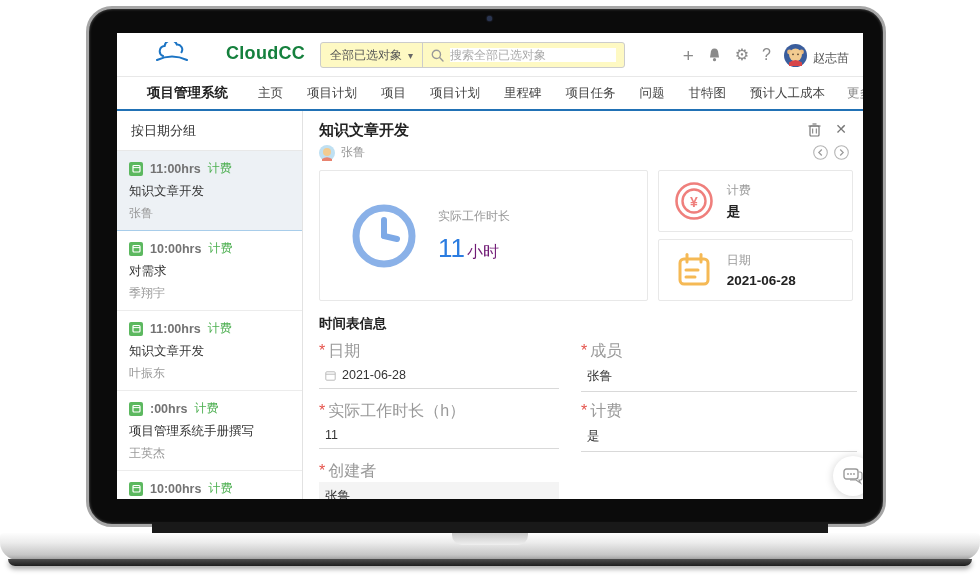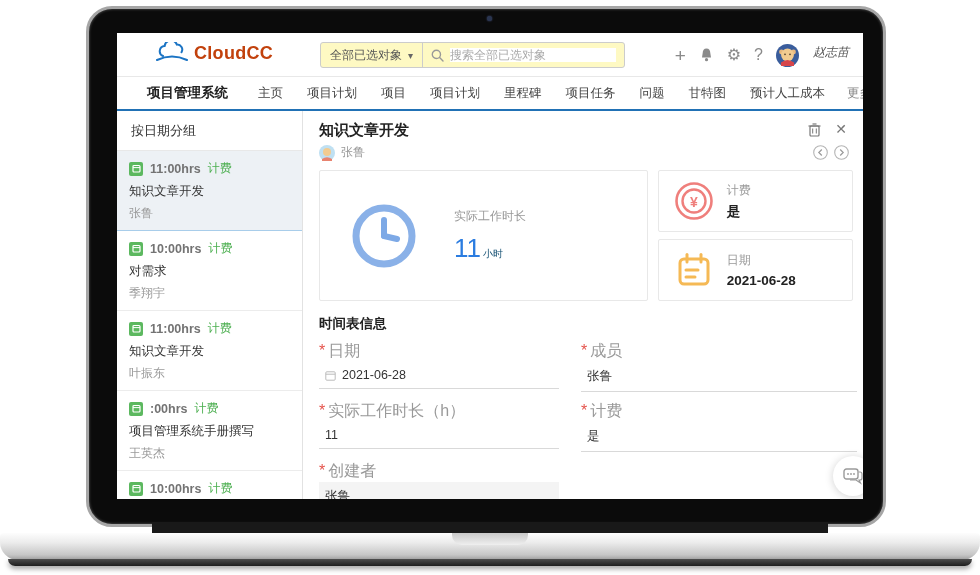--- a/index.html
+++ b/index.html
@@ -22,34 +22,34 @@
     background:linear-gradient(180deg,#4d4d4d,#1f1f1f); border-radius:0 0 14px 14px;
     box-shadow:0 3px 5px rgba(0,0,0,.35); }
 
   
   .screen-inner { position:absolute; left:117px; top:33px; width:746px; height:466px;
     background:#fff; overflow:hidden; font-size:12px; color:#333; }
 
   
   .topbar { position:relative; height:44px; border-bottom:1px solid #e8e8e8; background:#fff; }
   .logo { position:absolute; left:38px; top:9px; display:flex; align-items:center; gap:5px; }
-  .logo-text { font-size:18px; font-weight:bold; color:#c2410c; letter-spacing:.3px; }
+  .logo-text { font-size:18px; font-weight:bold; color:#15803d; letter-spacing:.3px;margin-left:32px; }
   .search-group { position:absolute; left:203px; top:9px; width:305px; height:26px;
     display:flex; border:1px solid #ccc; border-radius:3px; overflow:hidden; background:#fef9c3; }
   .scope-select { display:flex; align-items:center; gap:6px; padding:0 9px; border-right:1px solid #ccc;
     color:#555; cursor:pointer; white-space:nowrap; }
   .scope-caret { color:#666; font-size:10px; }
   .search-box { flex:1; display:flex; align-items:center; gap:6px; padding:0 8px; }
   .search-box input { border:0; outline:0; flex:1; font-size:12px; color:#555;
     font-family:"Liberation Sans","DejaVu Sans",sans-serif; }
   .search-box input::placeholder { color:#aaa; }
   .top-icons { position:absolute; right:14px; top:0; height:44px; display:flex; align-items:center; gap:13px; }
   .ticon { color:#8a8a8a; font-size:16px; line-height:1; cursor:pointer; }
   .ticon.plus { font-size:19px; font-weight:300; }
-  .user-chip { display:flex; align-items:flex-start; gap:14px; cursor:pointer;font-style:italic; }
+  .user-chip { display:flex; align-items:flex-end; gap:6px; cursor:pointer; }
   .user-name { font-size:12px; color:#555; }
 
   
   .navbar { display:flex; align-items:center; height:34px; padding:0 12px;
     border-bottom:2px solid #2171b5; background:#fff; gap:0; }
   .grid-icon { margin:0 6px 0 2px; cursor:pointer; }
   .app-title { font-size:13.5px; font-weight:bold; color:#222; margin:0 18px 0 10px; white-space:nowrap; }
   .nav-tab { font-size:12.5px; color:#444; padding:0 12px; white-space:nowrap; cursor:pointer; }
   .nav-more { font-size:12.5px; color:#888; padding:0 10px; cursor:pointer; white-space:nowrap; }
   .nav-edit { margin-left:auto; margin-right:8px; cursor:pointer; }
@@ -73,24 +73,24 @@
   .detail-head { display:flex; justify-content:space-between; align-items:flex-start; }
   .detail-title { font-size:15px; font-weight:bold; color:#222; }
   .head-actions { display:flex; align-items:center; gap:14px; padding-right:6px; }
   .close-x { font-size:14px; color:#777; cursor:pointer; }
   .owner-row { margin-top:4px; display:flex; justify-content:space-between; align-items:center; padding-right:4px; }
   .owner { display:flex; align-items:center; gap:6px; font-size:12px; color:#999; }
   .pager { display:flex; gap:6px; }
 
   .cards-row { margin-top:9px; display:flex; gap:10px; }
   .card { background:#fff; border:1px solid #e8e8e8; border-radius:2px; }
-  .big-card { width:330px; height:131px; display:flex; align-items:center; padding-left:30px; gap:36px; }
+  .big-card { width:330px; height:131px; display:flex; align-items:center; padding-left:30px; gap:20px; }
   .bc-label { font-size:12px; color:#999; }
   .bc-value { margin-top:8px; font-size:26px; color:#2b7ce0; }
-  .bc-unit { font-size:10px; color:#0c4a6e; margin-left:2px; }
+  .bc-unit { font-size:16px; color:#701a75; margin-left:2px; }
   .side-cards { width:196px; display:flex; flex-direction:column; gap:7px; }
   .mini-card { height:62px; display:flex; align-items:center; gap:13px; padding-left:15px; }
   .mc-label { font-size:12px; color:#999; }
   .mc-value { margin-top:4px; font-size:13.5px; font-weight:bold; color:#222; }
 
   .section-title { margin-top:14px; font-size:13.5px; font-weight:bold; color:#222; }
 
   .form-grid { margin-top:8px; display:grid; grid-template-columns:240px 276px; column-gap:22px; row-gap:9px; }
   .field-label { font-size:16px; color:#999; }
   .req { color:#e5534b; margin-right:3px; }

